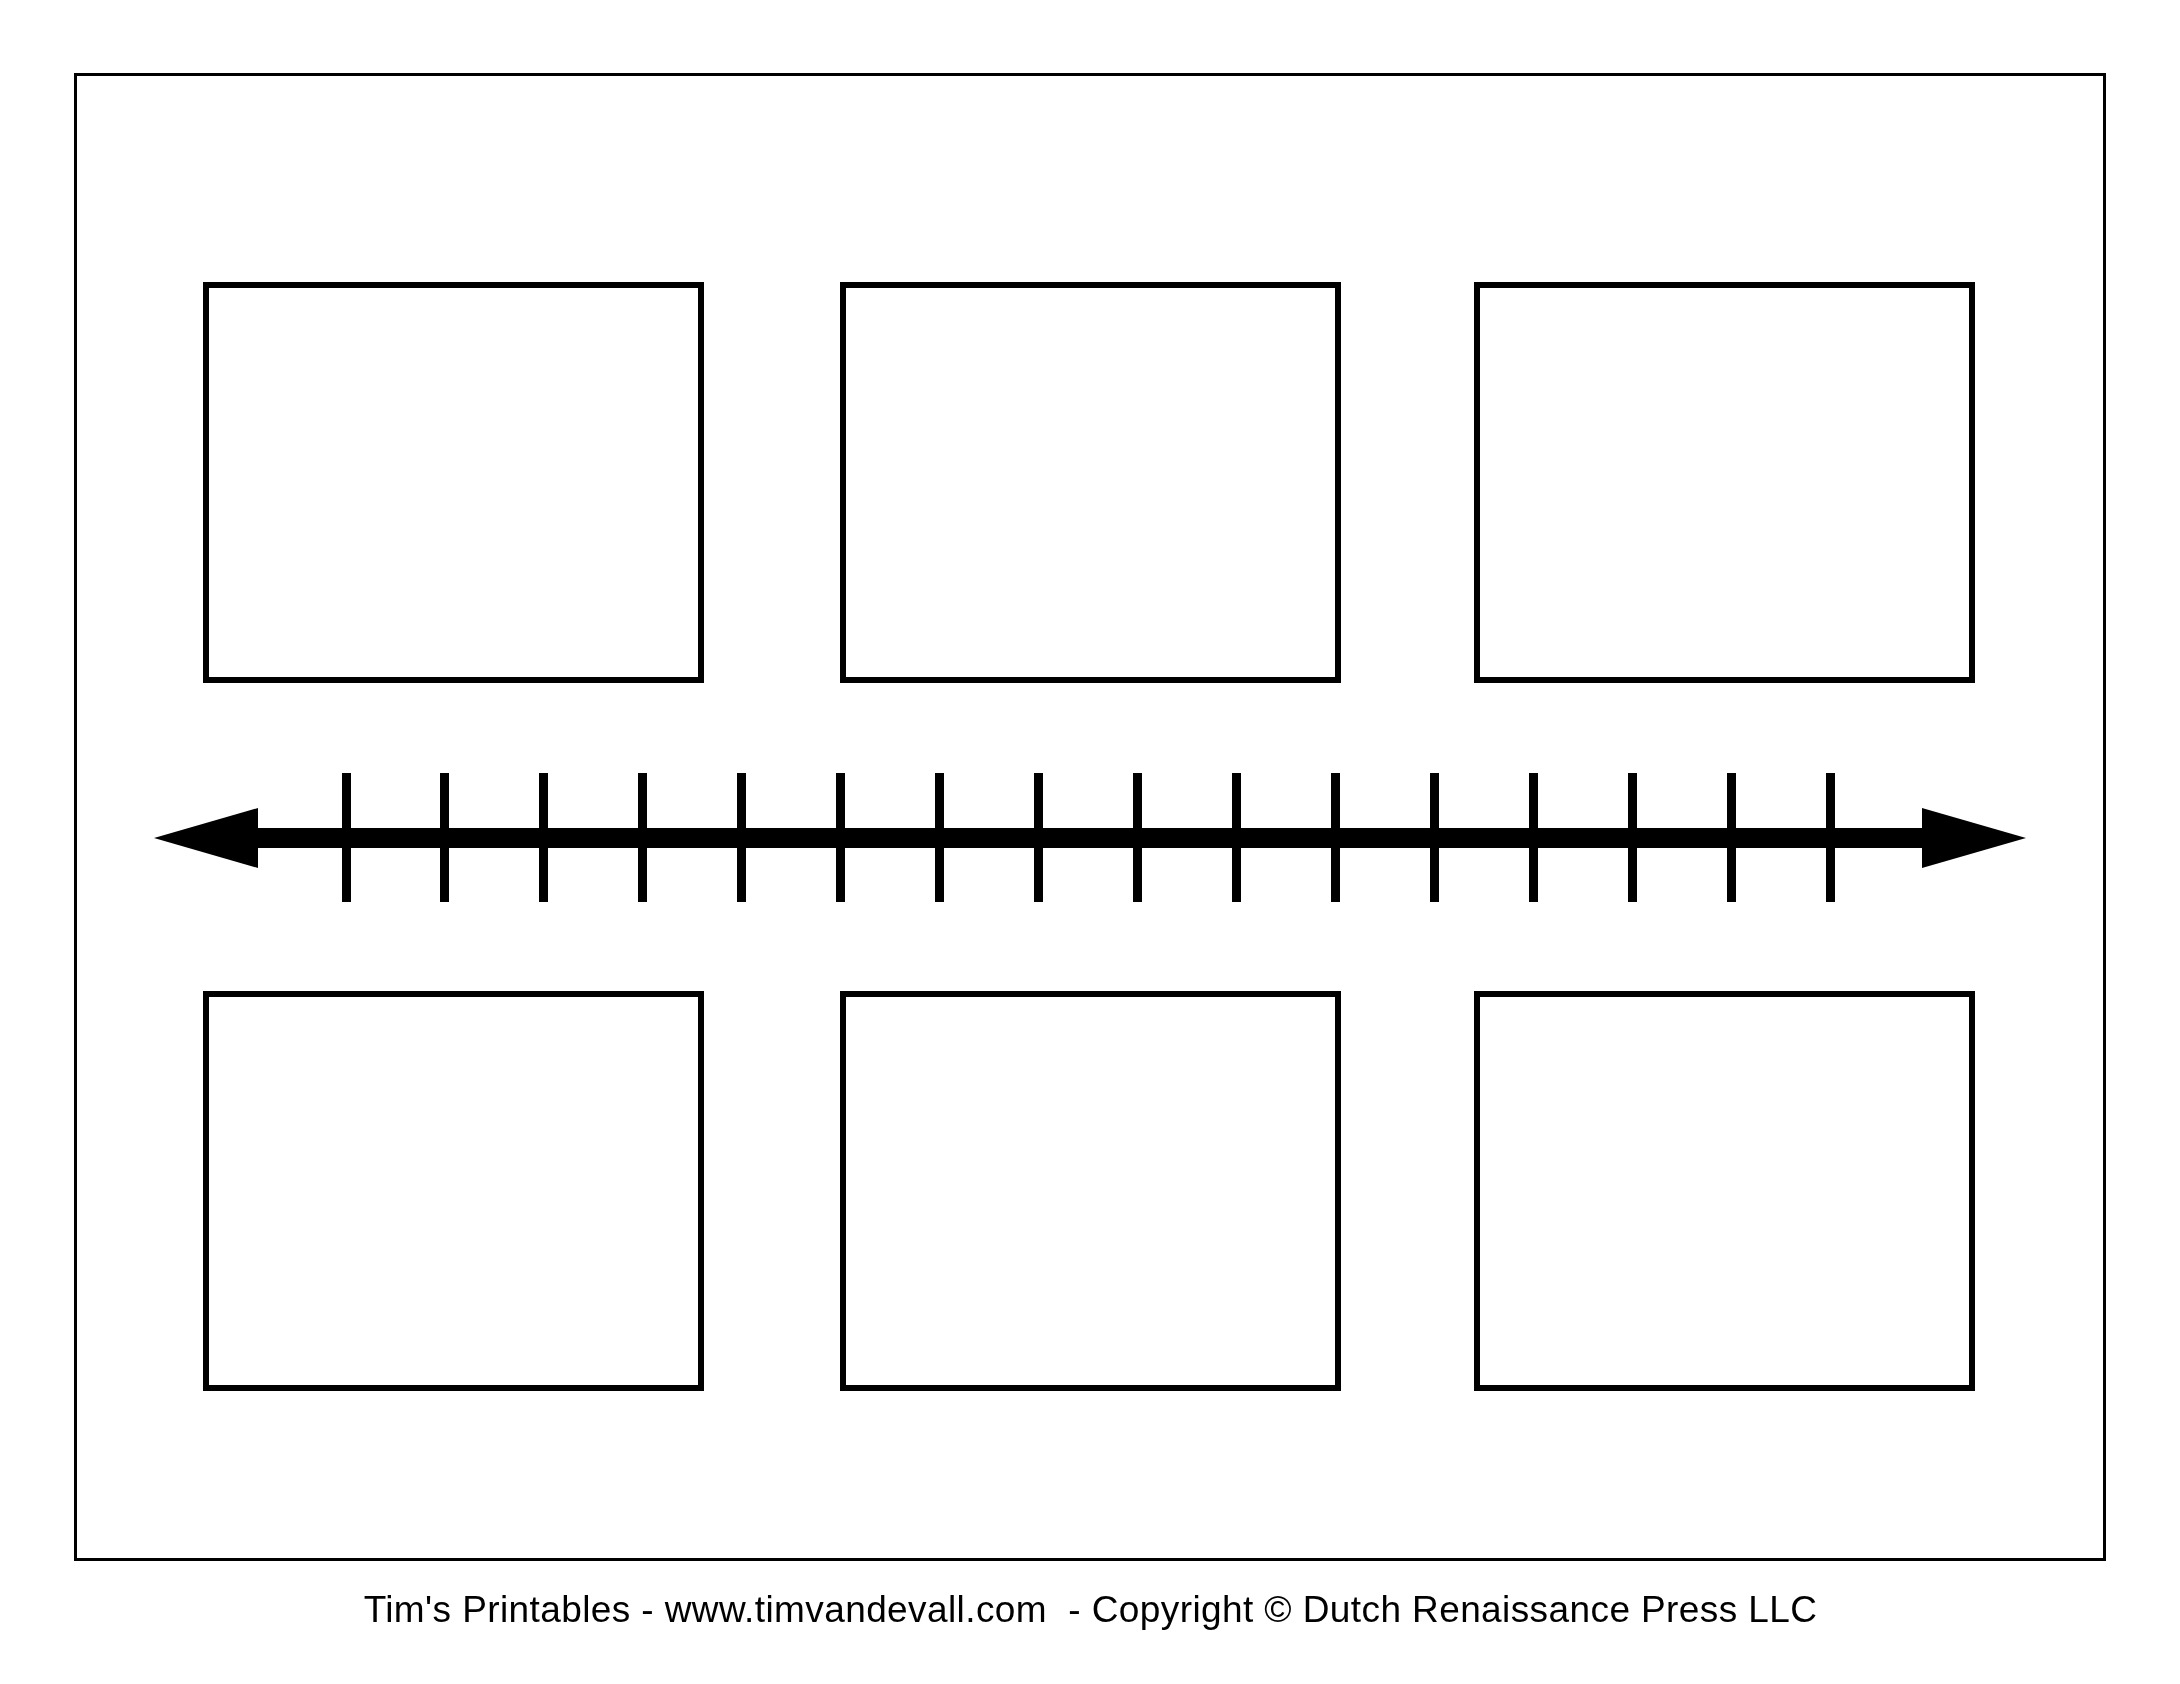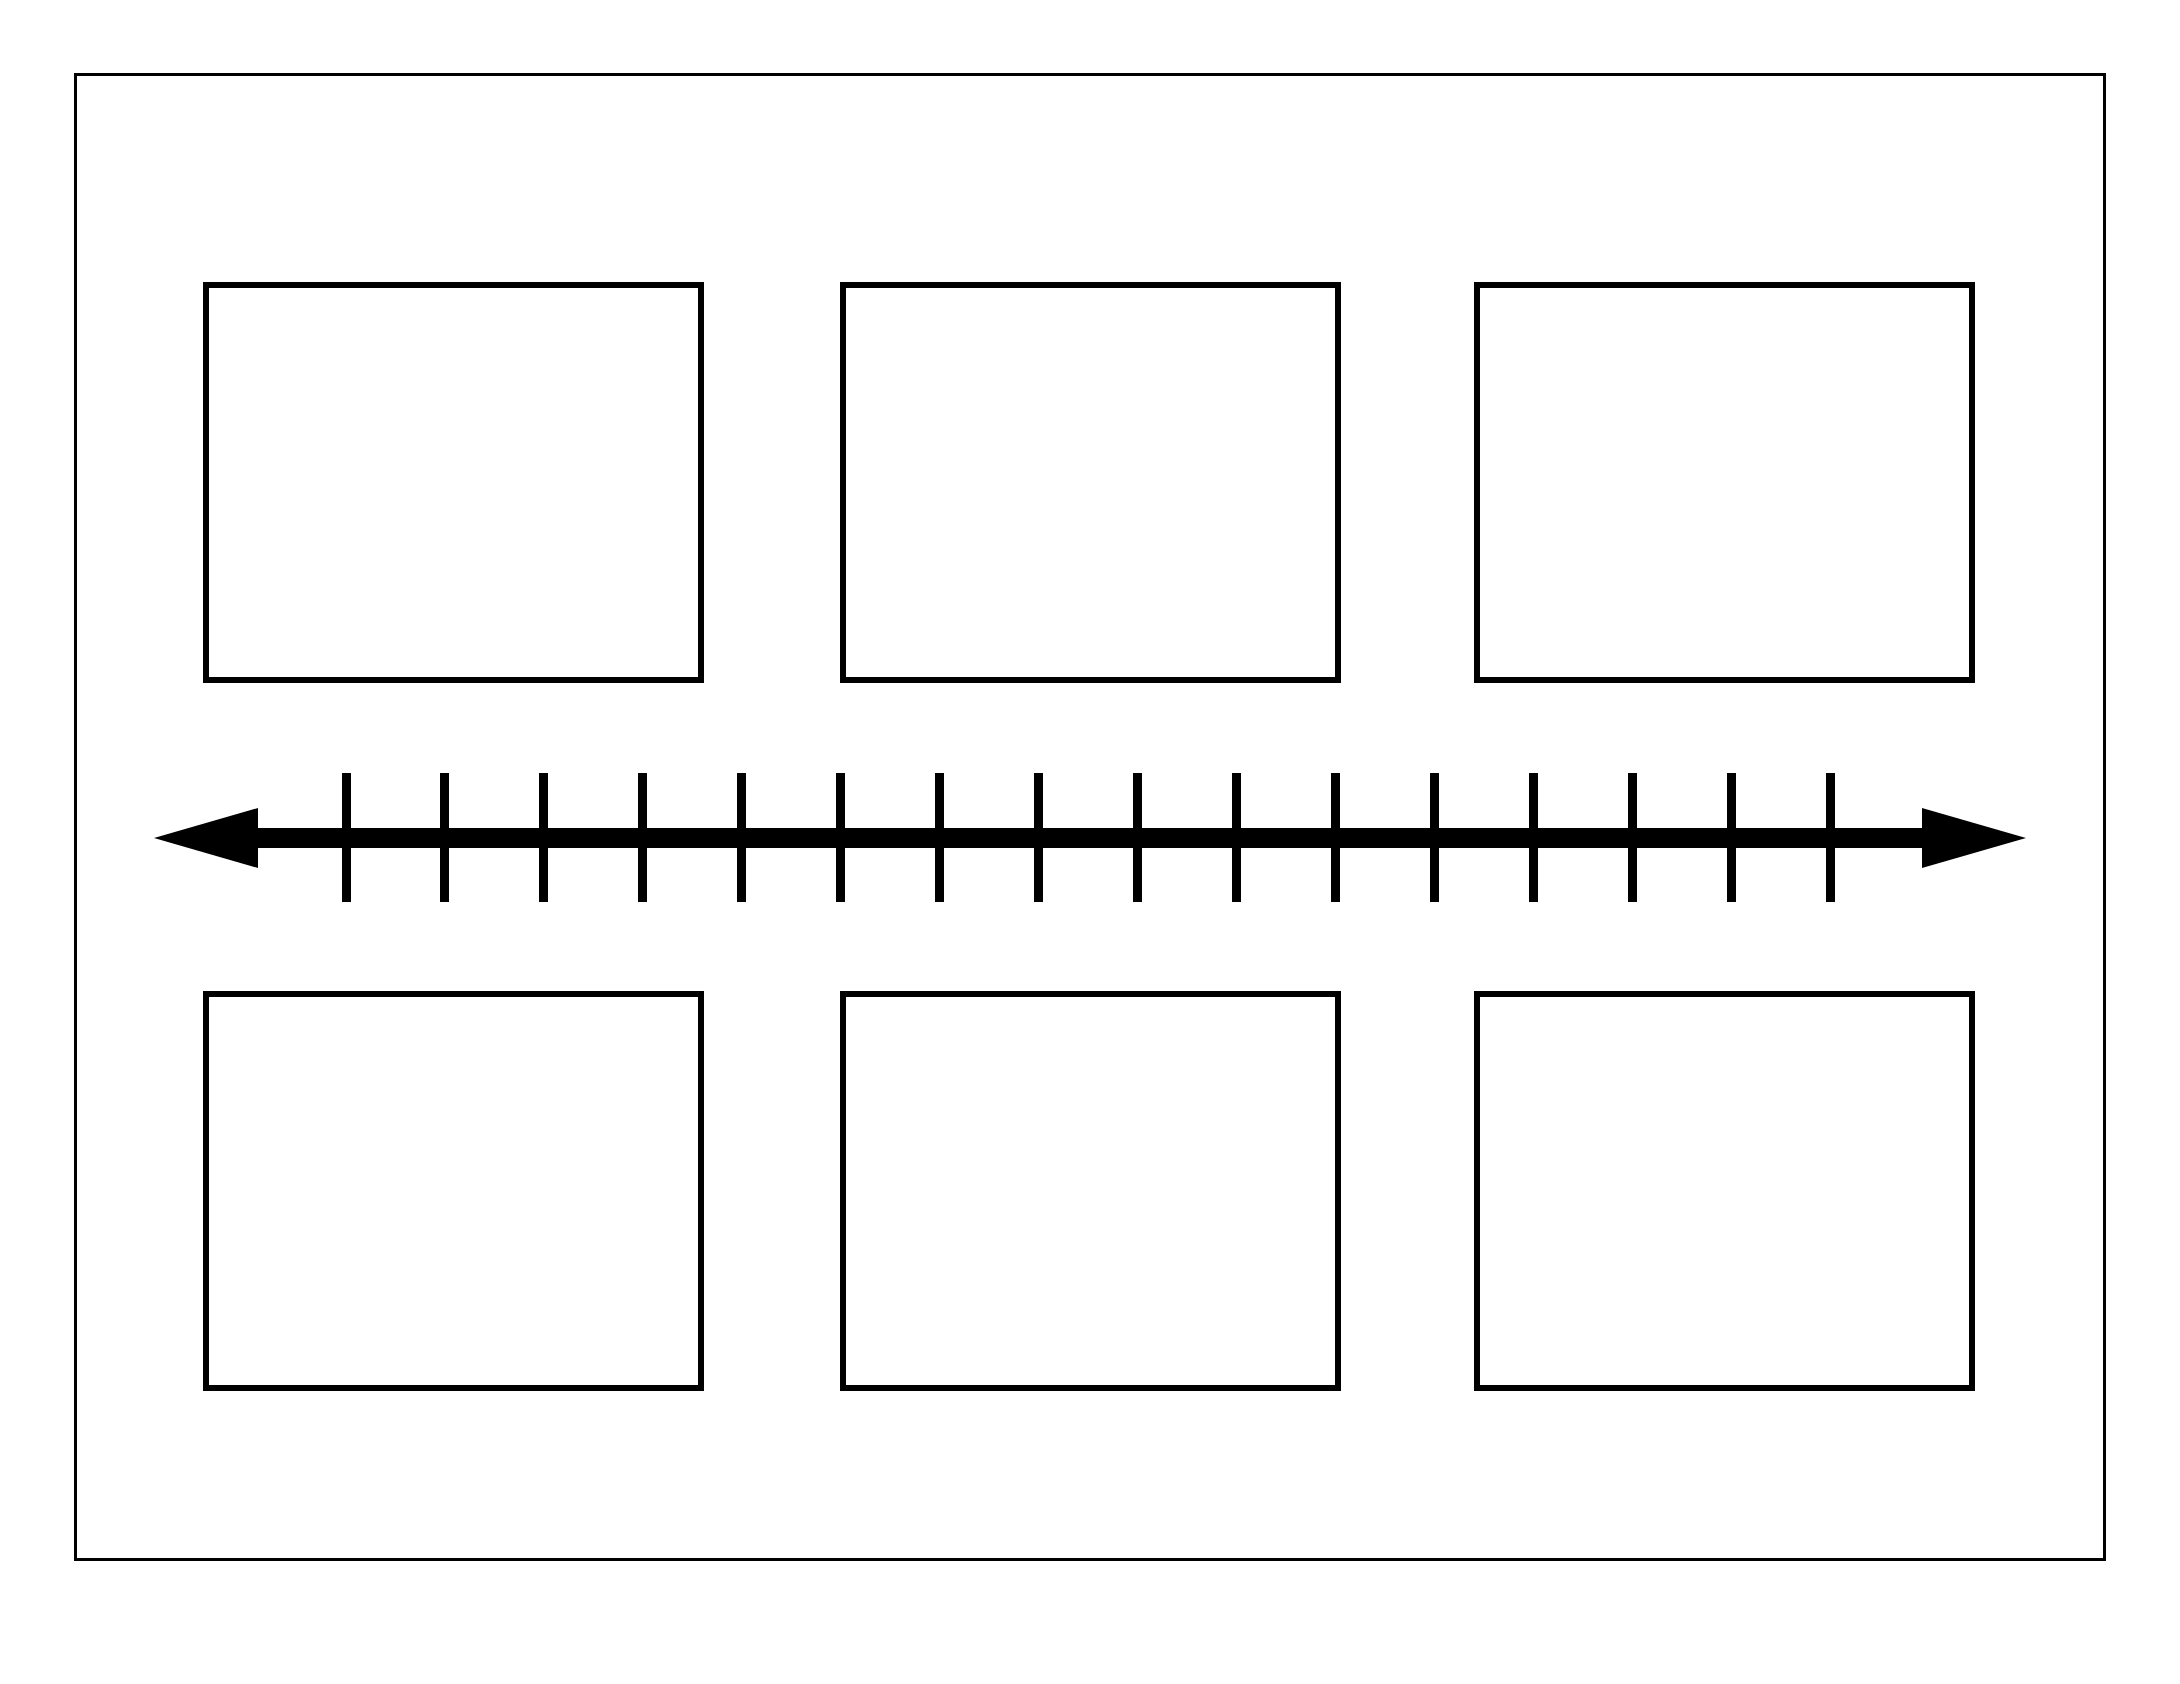--- a/index.html
+++ b/index.html
@@ -115,15 +115,16 @@
         <div class="tick" style="left: 1232px;"></div>
         <div class="tick" style="left: 1331px;"></div>
         <div class="tick" style="left: 1430px;"></div>
         <div class="tick" style="left: 1529px;"></div>
         <div class="tick" style="left: 1628px;"></div>
         <div class="tick" style="left: 1727px;"></div>
         <div class="tick" style="left: 1826px;"></div>
       </div>
   </div>
 
+  <div class="footer-credit">Tim's Printables - www.timvandevall.com  - Copyright © Dutch Renaissance Press LLC</div>
 
 </div>
 
 
 </body></html>

